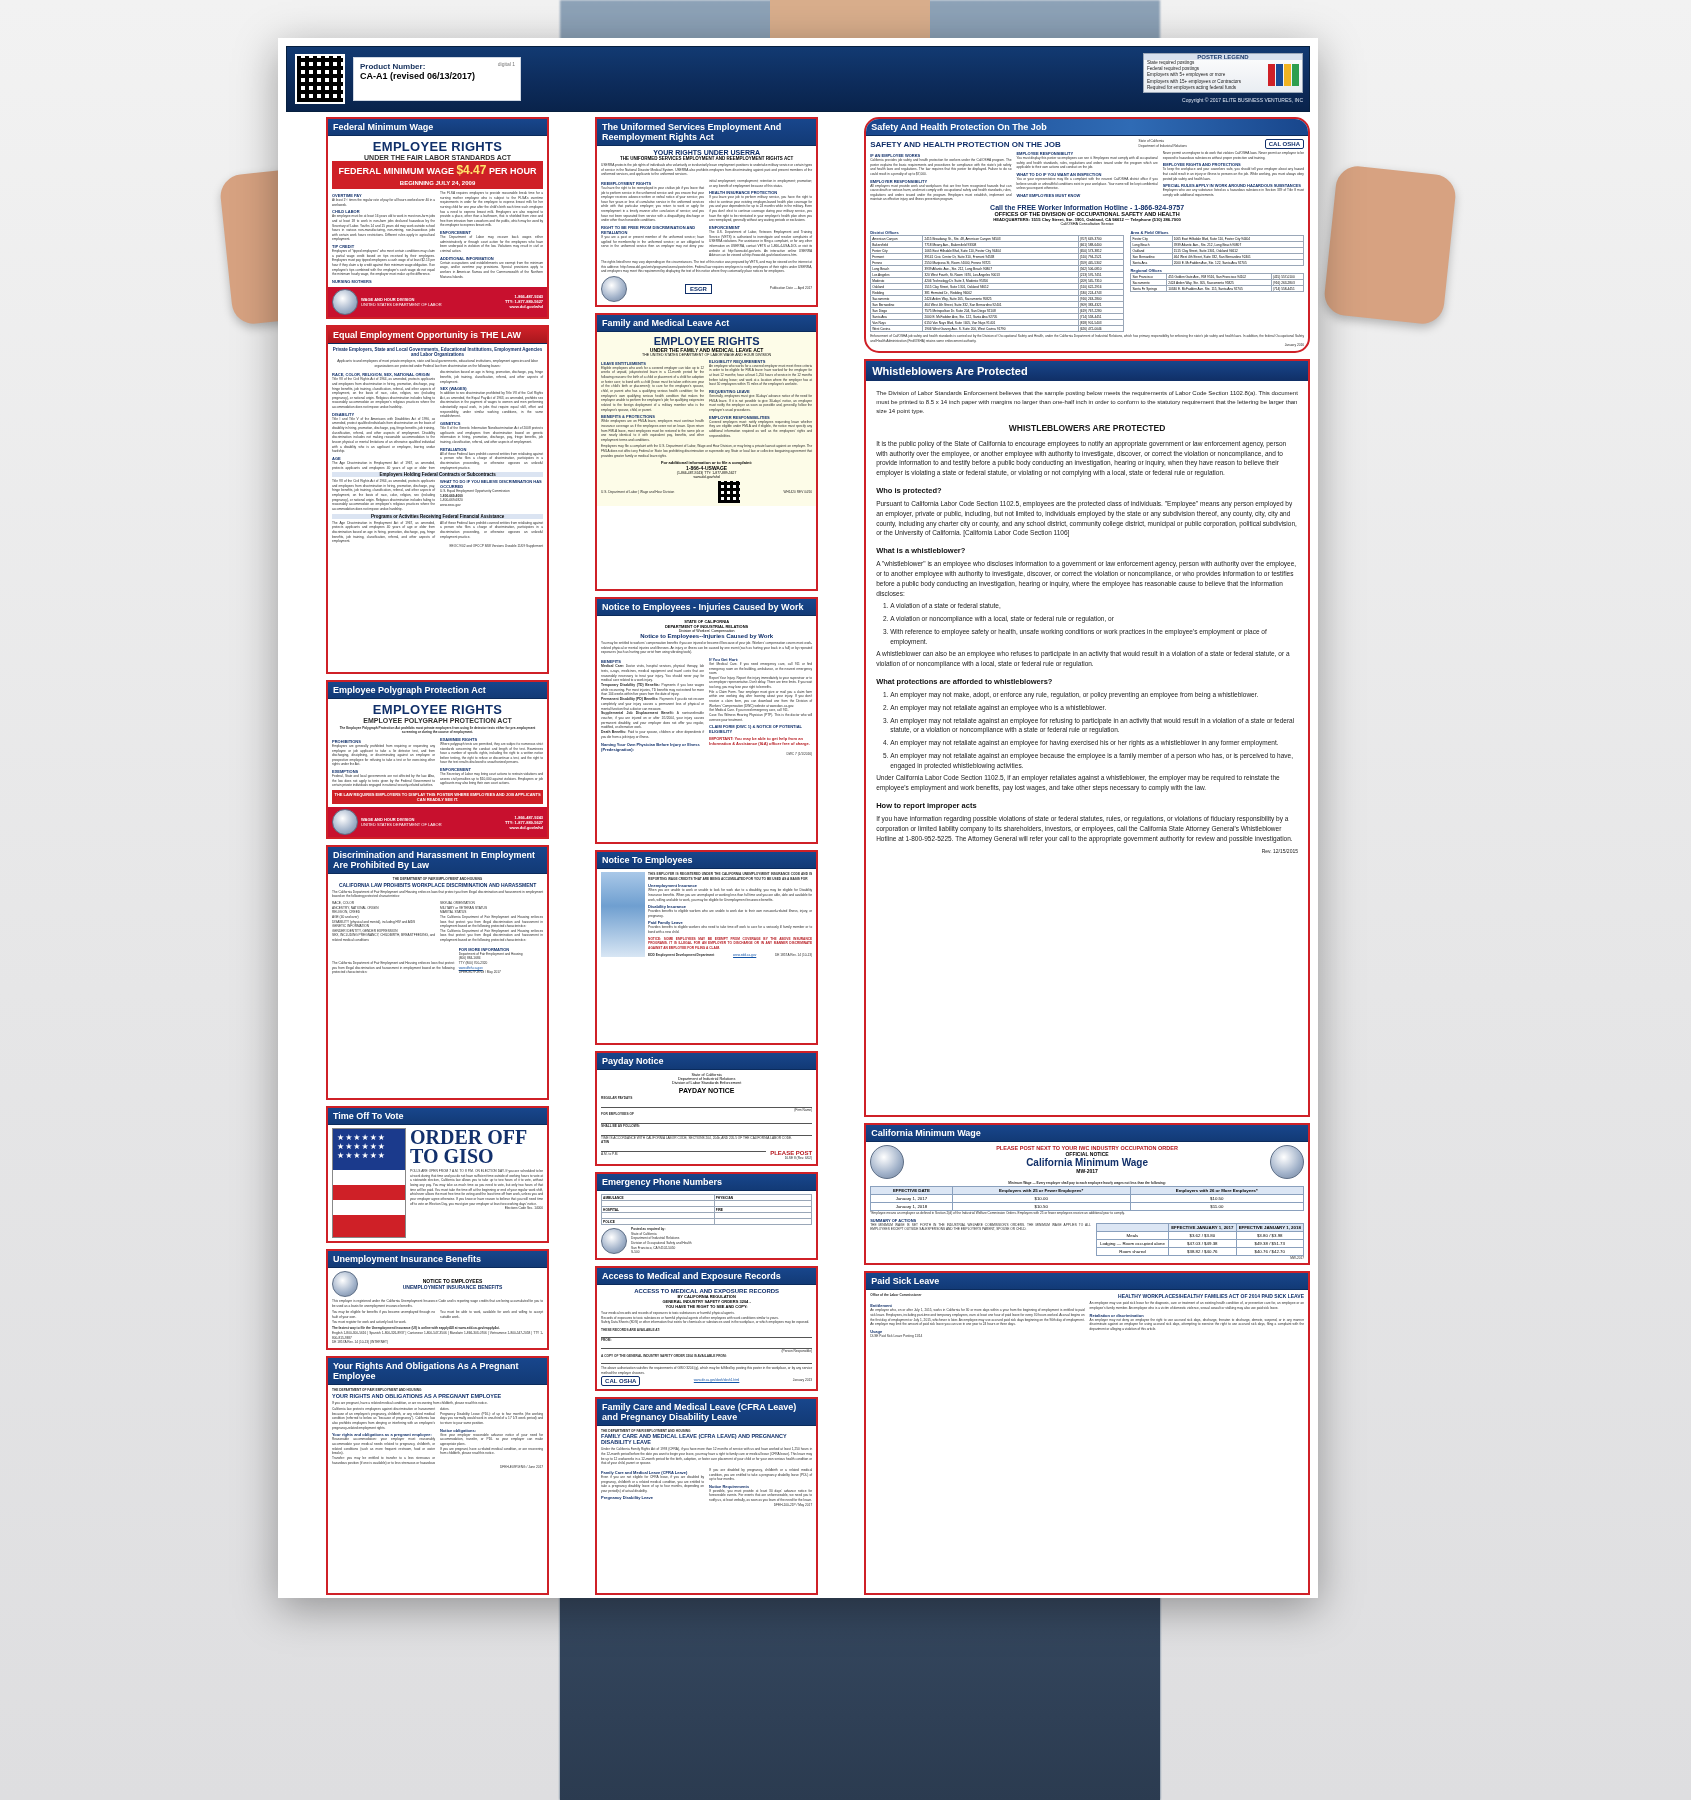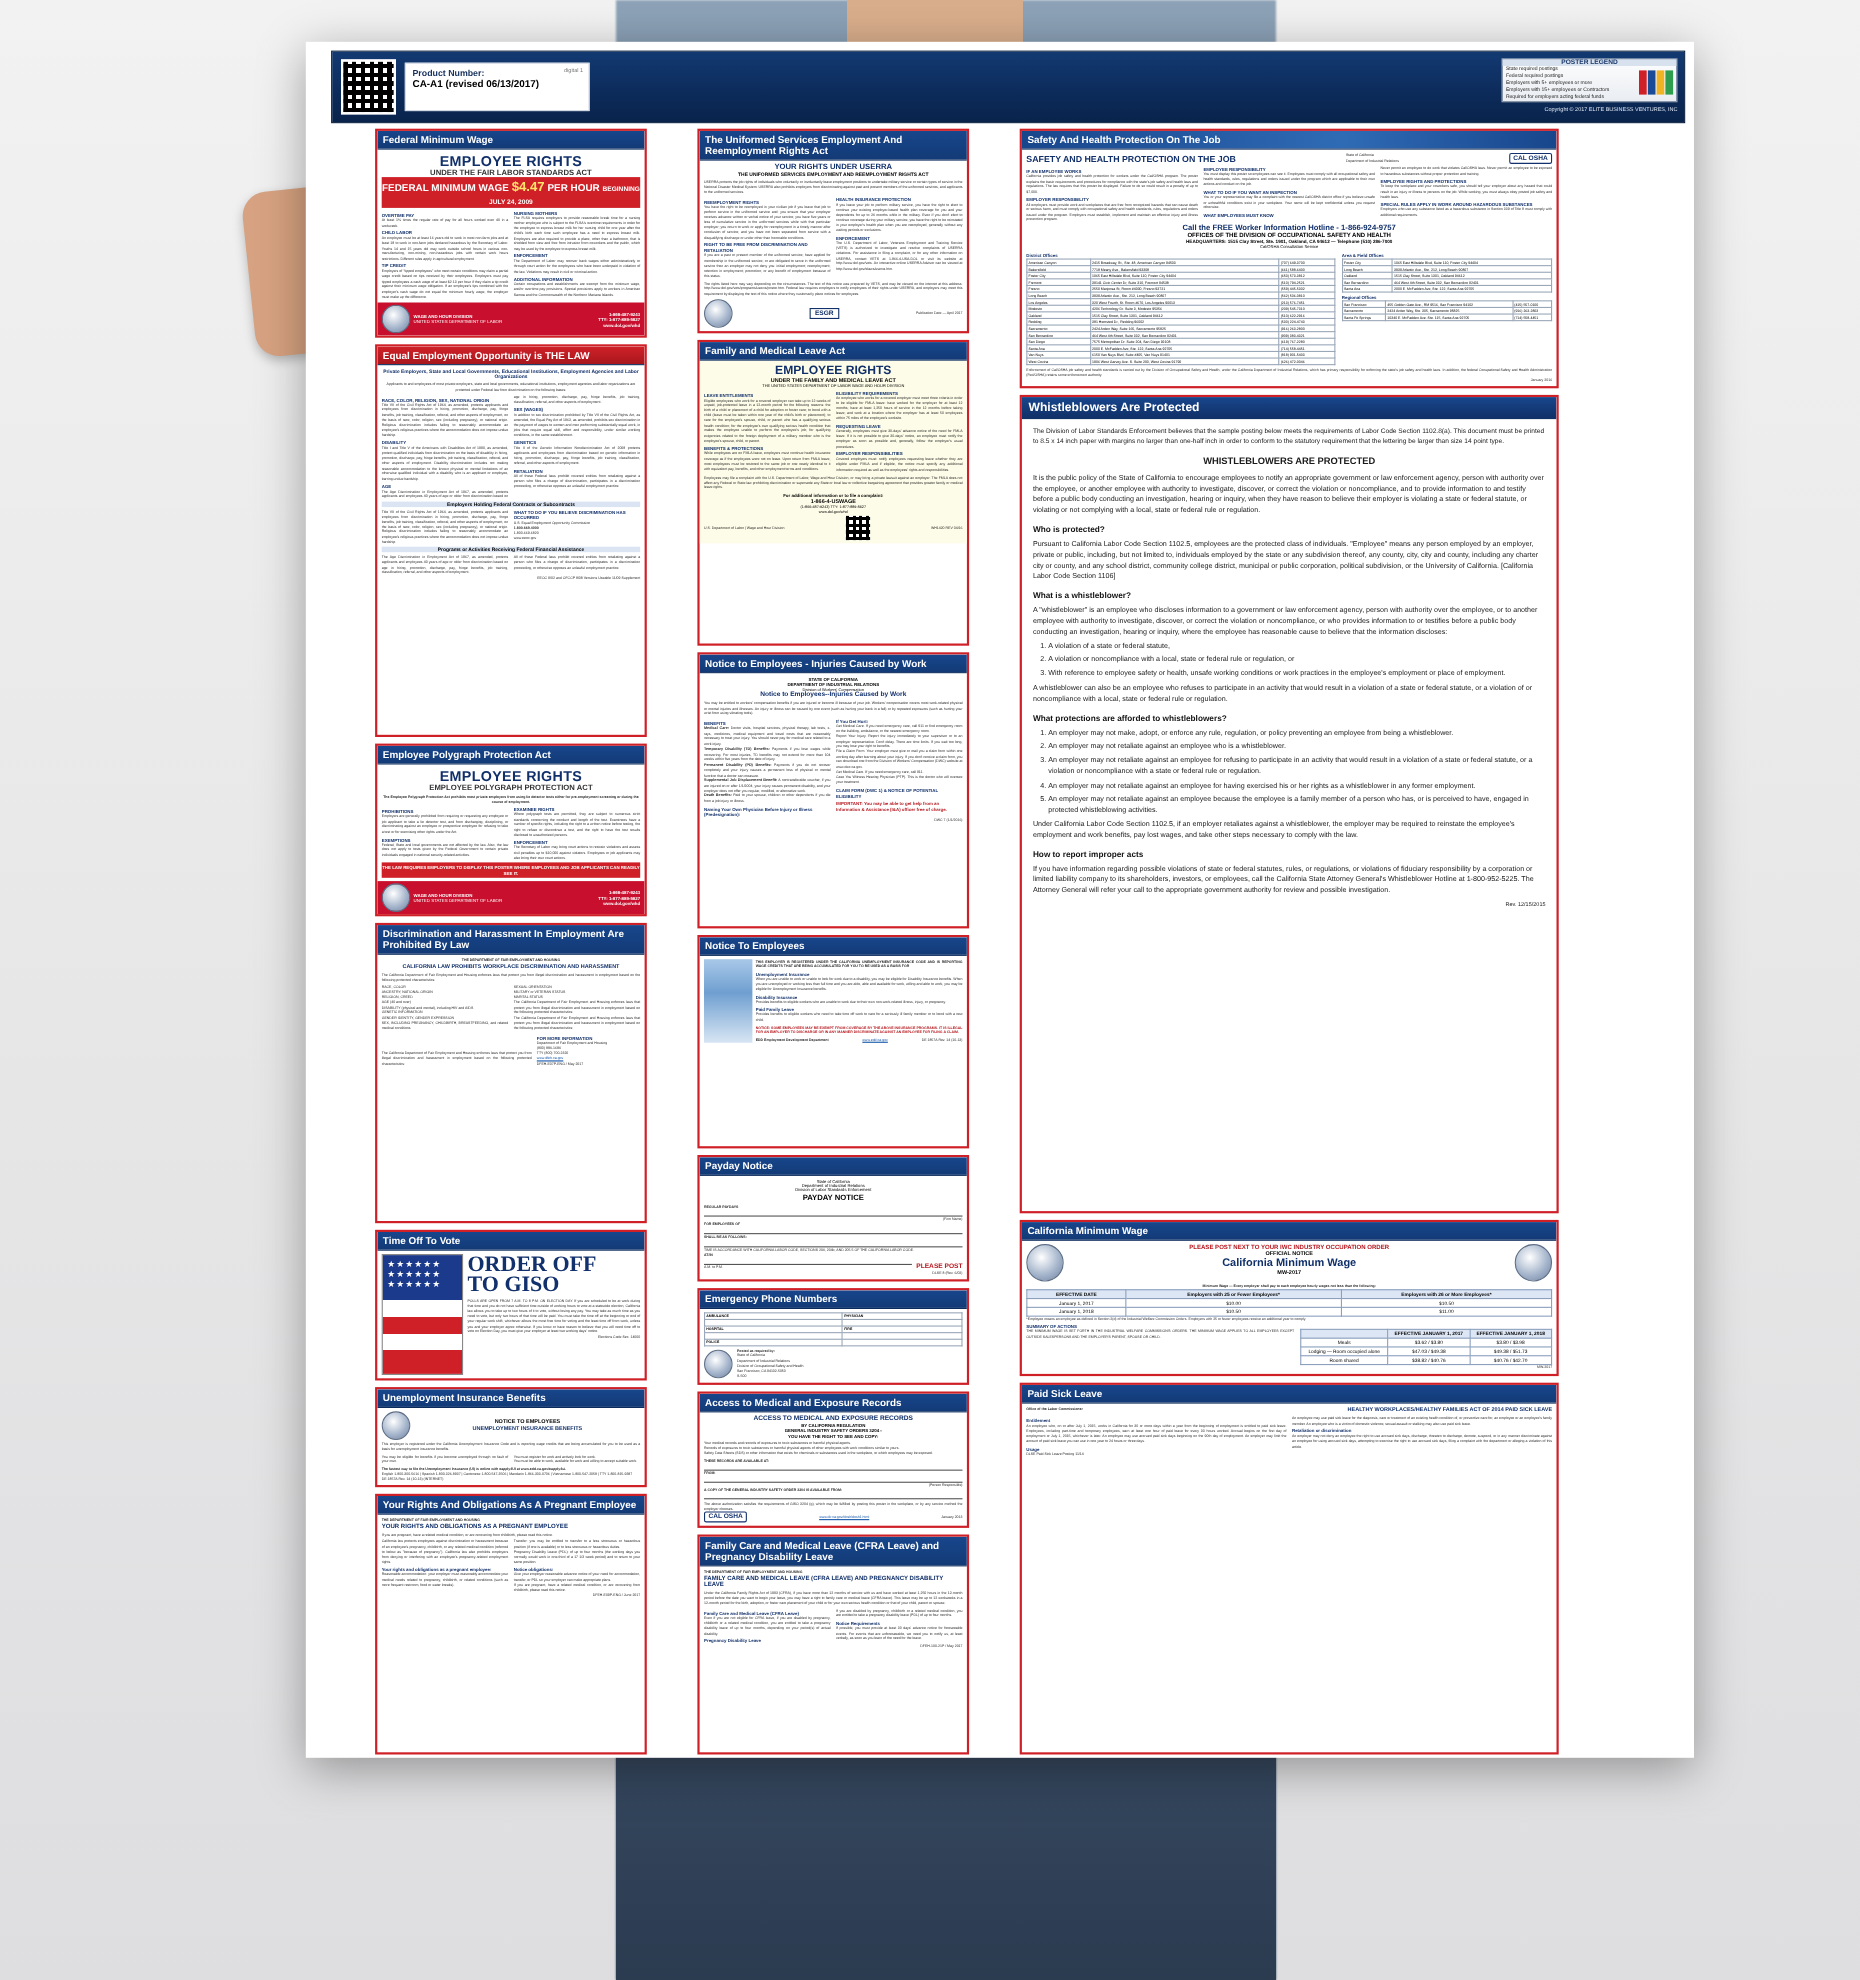--- a/index.html
+++ b/index.html
@@ -35,24 +35,24 @@
   #arm-right { left:1060px; }
   .hand {
     position:absolute; width:120px; height:150px; background:#d7a281;
     border-radius:22px; box-shadow:0 4px 10px rgba(0,0,0,.25);
   }
   #hand-left { left:226px; top:170px; transform:rotate(-6deg); }
   #hand-right { left:1330px; top:170px; transform:rotate(6deg); }
 
   
   #poster {
-    position:absolute; left:278px; top:38px; width:1262px; height:1560px;
+    position:absolute; left:278px; top:38px; width:1040px; height:1560px;
     background:#ffffff;
     box-shadow:0 10px 40px rgba(0,0,0,.35);
-    padding:8px 8px 6px 23px;
+    padding:8px 8px 6px 8px;
     overflow:hidden;
   }
 
   
   #poster-header {
     height:66px; background:linear-gradient(180deg,#123a72 0%, #0d2c5c 55%, #09234b 100%);
     position:relative; border:1px solid #07203f;
   }
   #qr {
     position:absolute; left:8px; top:7px; width:50px; height:50px;
@@ -608,21 +608,21 @@
             <div class="tx">If possible, you must provide at least 30 days' advance notice for foreseeable events. For events that are unforeseeable, we need you to notify us, at least verbally, as soon as you learn of the need for the leave.</div>
           </div>
           <div class="tx" style="text-align:right">DFEH-100-21P / May 2017</div>
         </div>
       </div>
 
     </div>
 
     <div class="col col-3">
 
-      <div class="card" style="flex:0 0 auto;">
+      <div class="card" style="flex:0 0 auto;border-radius:15px;">
         <div class="card-hd grad">Safety And Health Protection On The Job</div>
         <div class="card-bd">
           <div style="display:flex;justify-content:space-between;align-items:center">
             <div class="bold" style="font-size:8px;color:#11306a">SAFETY AND HEALTH PROTECTION ON THE JOB</div>
             <div style="text-align:right">
               <div class="tx">State of California</div>
               <div class="tx">Department of Industrial Relations</div>
             </div>
             <span class="osha-logo">CAL OSHA</span>
           </div>

